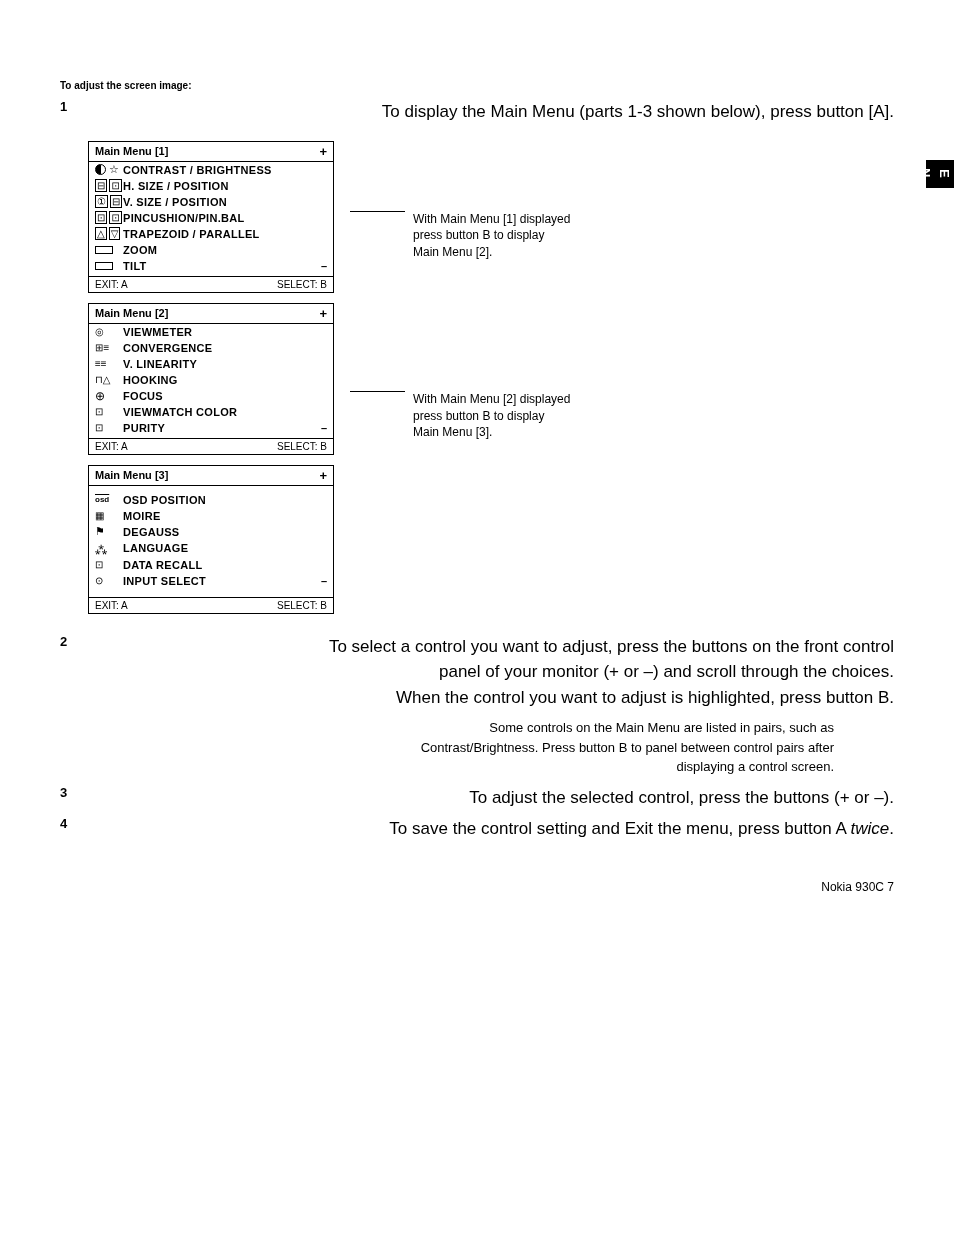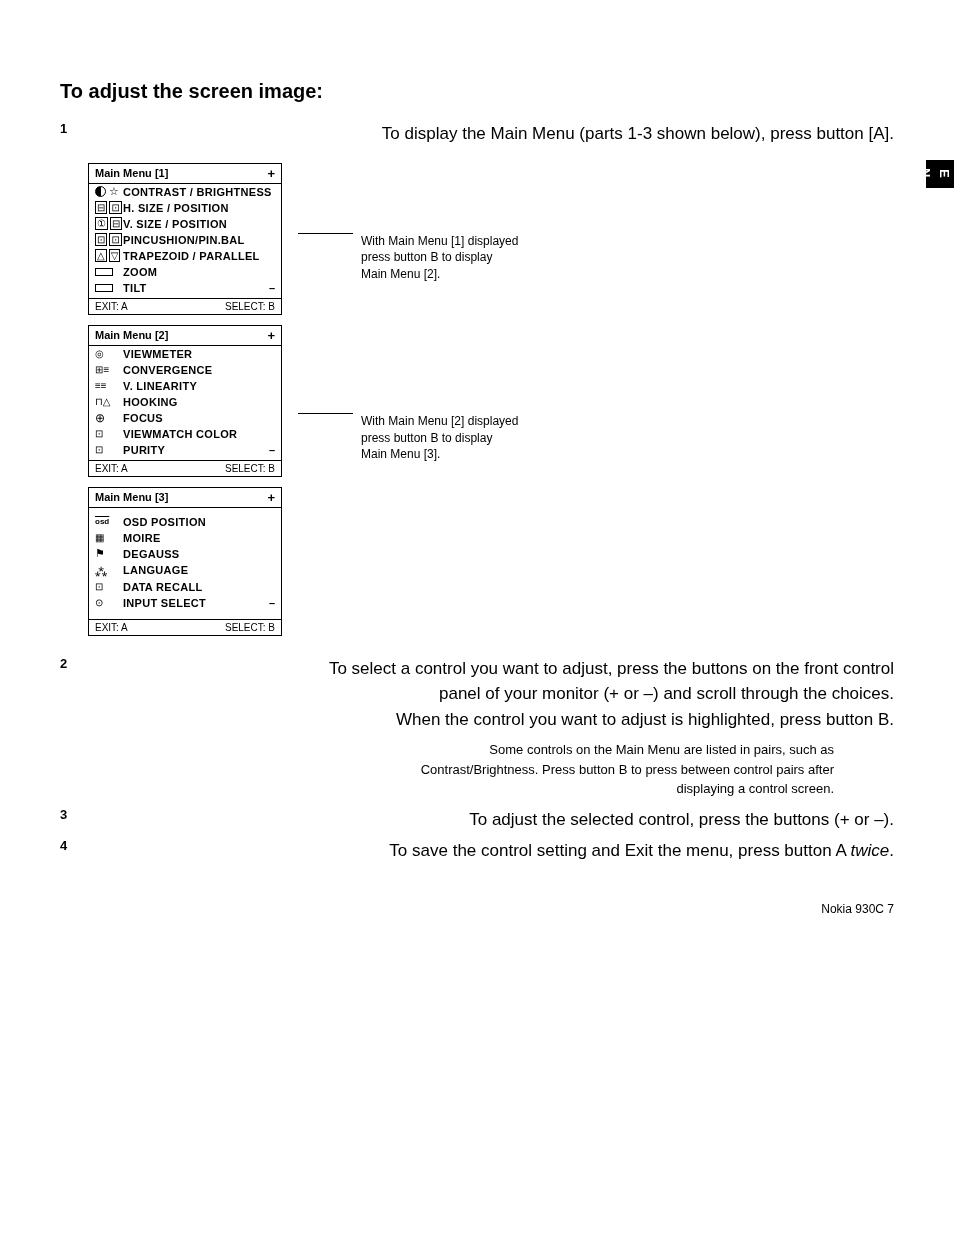--- a/index.html
+++ b/index.html
@@ -44,23 +44,23 @@
     }
     .side-tab-letter {
       display: block;
       line-height: 1.5;
       font-size: 13px;
       font-weight: bold;
     }
 
     
     .section-heading {
-      font-size: 20px;
-      font-weight: bold;
-      margin-bottom: 18px;
+      font-size: 10px;
+      font-weight: bold;
+      margin-bottom: 8px;
     }
 
     
     .step {
       display: flex;
       margin-bottom: 16px;
       align-items: flex-start;
     }
     .step-num {
       font-weight: bold;
@@ -97,21 +97,21 @@
     .annotation {
       font-size: 12px;
       line-height: 1.4;
       max-width: 200px;
       position: relative;
     }
 
     
     .menu-box {
       border: 1.5px solid #000;
-      width: 194px;
+      width: 246px;
       font-size: 11px;
     }
     .menu-title-row {
       display: flex;
       justify-content: space-between;
       align-items: center;
       padding: 2px 6px;
       background: #fff;
       border-bottom: 1px solid #000;
     }
@@ -394,21 +394,21 @@
     <div class="step-num">2</div>
     <div class="step-text">
       <span>To select a control you want to adjust, press the buttons on the front control</span><br>
       <span>panel of your monitor (+ or –) and scroll through the choices.</span><br>
       <span>When the control you want to adjust is highlighted, press button B.</span>
     </div>
   </div>
 
   <div class="note-block" style="text-align:right; margin-left:100px; margin-right:60px;">
     <span>Some controls on the Main Menu are listed in pairs, such as</span><br>
-    <span>Contrast/Brightness. Press button B to press between control pairs after</span><br>
+    <span>Contrast/Brightness. Press button B to panel between control pairs after</span><br>
     <span>displaying a control screen.</span>
   </div>
 
   <div class="step" style="margin-bottom:6px;">
     <div class="step-num">3</div>
     <div class="step-text">To adjust the selected control, press the buttons (+ or –).</div>
   </div>
 
   <div class="step">
     <div class="step-num">4</div>

